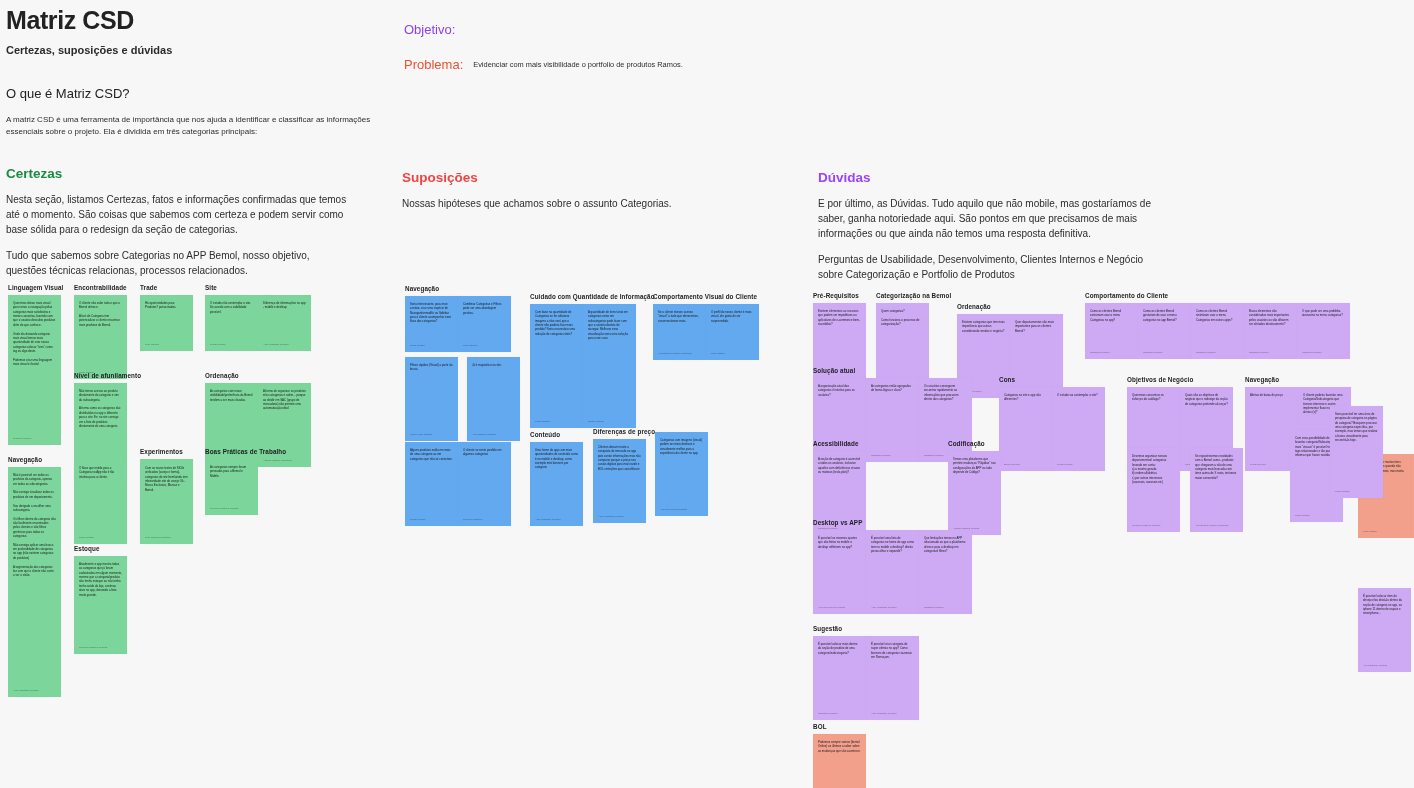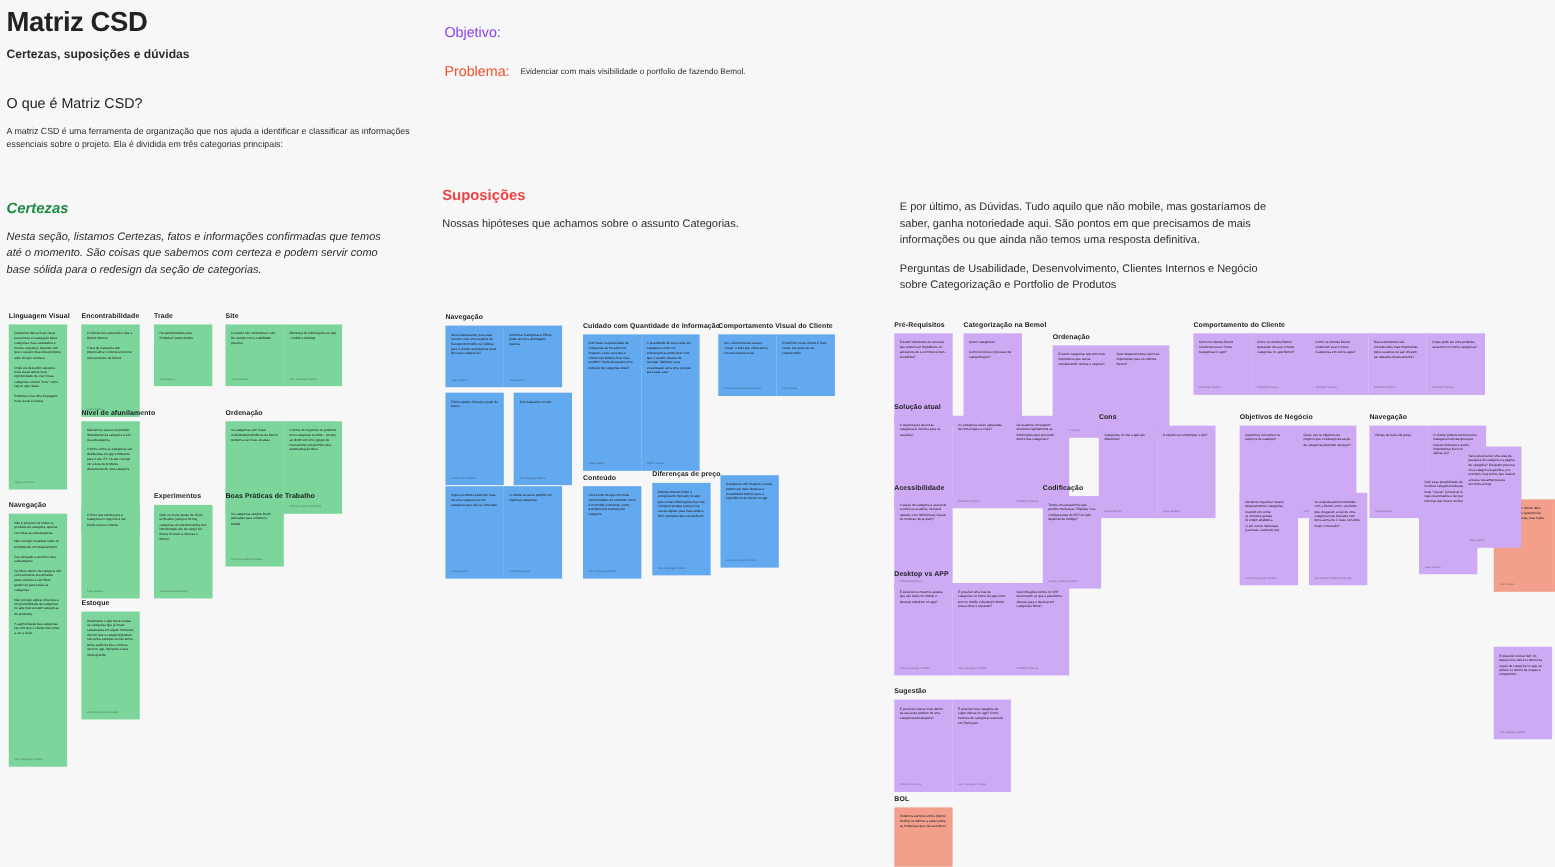--- a/index.html
+++ b/index.html
@@ -24,21 +24,21 @@
   .goalrow { display: flex; align-items: flex-start; margin-bottom: 20px; }
   .goalrow .lbl { font-size: 13px; font-weight: normal; white-space: nowrap; }
   .goalrow .lbl.obj { color: #8b3ff0; }
   .goalrow .lbl.prob { color: #f0502b; }
   .goalrow .txt { font-size: 7.4px; line-height: 1.45; color: #2c2c2c; padding-left: 10px; padding-top: 3px; }
 
   
   .colintro { position: absolute; width: 345px; }
   .colintro .title { font-size: 13.5px; font-weight: bold; }
   .colintro p { font-size: 10px; line-height: 1.5; margin-top: 11px; color: #2c2c2c; }
-  #intro-certezas  { left: 6px;   top: 182px; font-style: italic; }
+  #intro-certezas  { left: 6px;   top: 166px; }
   #intro-supos     { left: 402px; top: 170px; width: 330px; }
   #intro-duvidas   { left: 818px; top: 170px; width: 350px; }
   .t-cert { color: #1c8a43; }
   .t-sup  { color: #ef4444; }
   .t-duv  { color: #9b44f0; }
 
   
   .cluster { position: absolute; }
   .cluster .chead {
     font-size: 6.3px; font-weight: bold; color: #1d1d1d;
@@ -69,42 +69,44 @@
 </style>
 </head>
 <body>
 
 <div class="board">
 
   <div class="hdr">
     <h1>Matriz CSD</h1>
     <h2>Certezas, suposições e dúvidas</h2>
     <h3>O que é Matriz CSD?</h3>
-    <p class="body">A matriz CSD é uma ferramenta de organização que nos ajuda a identificar e classificar as informações essenciais sobre o projeto. Ela é dividida em três categorias principais:</p>
+    <p class="body">A matriz CSD é uma ferramenta de importância que nos ajuda a identificar e classificar as informações essenciais sobre o projeto. Ela é dividida em três categorias principais:</p>
   </div>
 
   <div class="goals">
     <div class="goalrow">
       <span class="lbl obj">Objetivo:</span>
     </div>
     <div class="goalrow">
       <span class="lbl prob">Problema:</span>
-      <span class="txt">Evidenciar com mais visibilidade o portfolio de fazendo Bemol.</span>
+      <span class="txt">Evidenciar com mais visibilidade o portfolio de produtos Ramos.</span>
     </div>
   </div>
 
   <div class="colintro" id="intro-certezas">
     <div class="title t-cert">Certezas</div>
     <p>Nesta seção, listamos Certezas, fatos e informações confirmadas que temos até o momento. São coisas que sabemos com certeza e podem servir como base sólida para o redesign da seção de categorias.</p>
+    <p>Tudo que sabemos sobre Categorias no APP Bemol, nosso objetivo, questões técnicas relacionas, processos relacionados.</p>
   </div>
   <div class="colintro" id="intro-supos">
     <div class="title t-sup">Suposições</div>
     <p>Nossas hipóteses que achamos sobre o assunto Categorias.</p>
   </div>
   <div class="colintro" id="intro-duvidas">
+    <div class="title t-duv">Dúvidas</div>
     <p>E por último, as Dúvidas. Tudo aquilo que não mobile, mas gostaríamos de saber, ganha notoriedade aqui. São pontos em que precisamos de mais informações ou que ainda não temos uma resposta definitiva.</p>
     <p>Perguntas de Usabilidade, Desenvolvimento, Clientes Internos e Negócio sobre Categorização e Portfolio de Produtos</p>
   </div>
 
   <div id="clusters-layer">
       <div class="cluster" style="left: 8px; top: 284px;">
         <div class="chead">Linguagem Visual</div>
         <div class="notes">
           <div class="note g xtall" style="min-height: 150px;">
             <div class="ntxt">Queremos deixar mais visual para tornar a navegação pelas categorias mais satisfatória e menos cansativa, fazendo com que o usuário descubra produtos além do que conhece.

